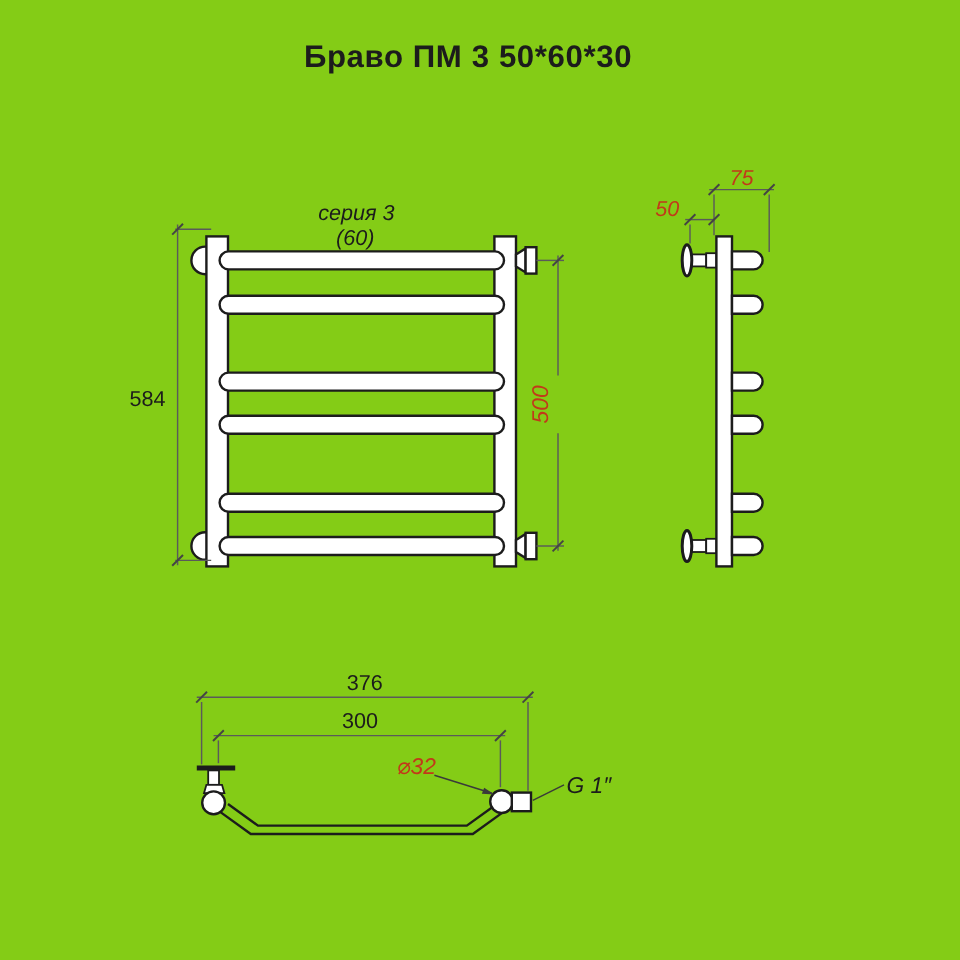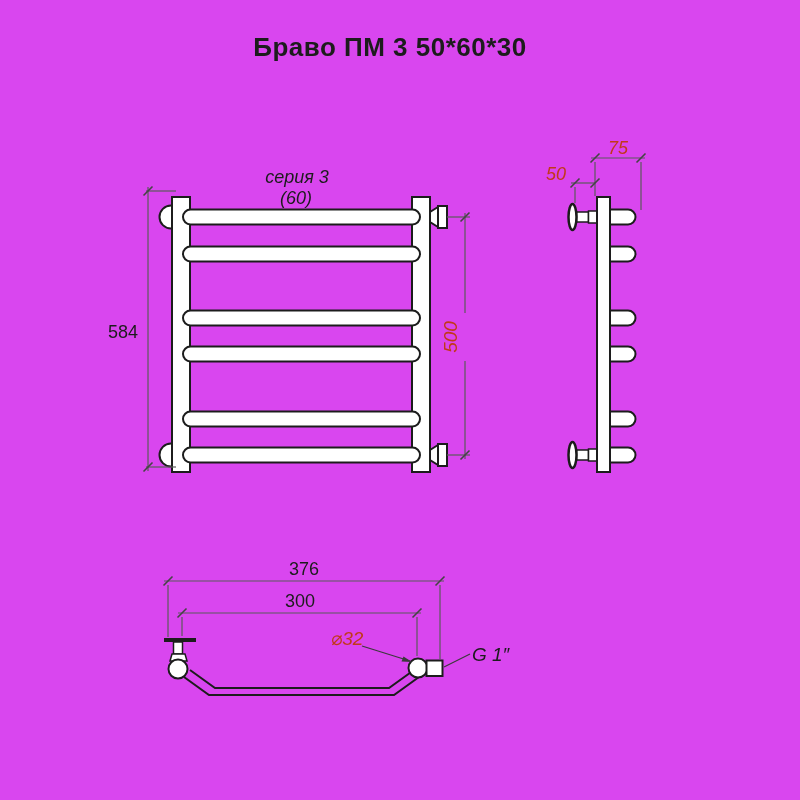--- a/index.html
+++ b/index.html
@@ -1,19 +1,19 @@
 <!DOCTYPE html>
 <html><head>
 <meta charset="utf-8">
 <style>
   html,body{margin:0;padding:0;background:#ffffff;}
   .canvas{
     position:relative;
     width:800px;height:800px;
-    background:#d946ef;
+    background:#84cc16;
     font-family:"Liberation Sans","DejaVu Sans",sans-serif;
     overflow:hidden;
   }
   svg{display:block;}
   
   .obj{fill:#ffffff;stroke:#1c1c1c;stroke-width:2;}
   .obj-thin{fill:#ffffff;stroke:#1c1c1c;stroke-width:1.5;}
   .obj-line{fill:none;stroke:#1c1c1c;stroke-width:2;}
   .plate{stroke:#1c1c1c;stroke-width:4;}
   .disc{fill:#ffffff;stroke:#1c1c1c;stroke-width:2.5;}

